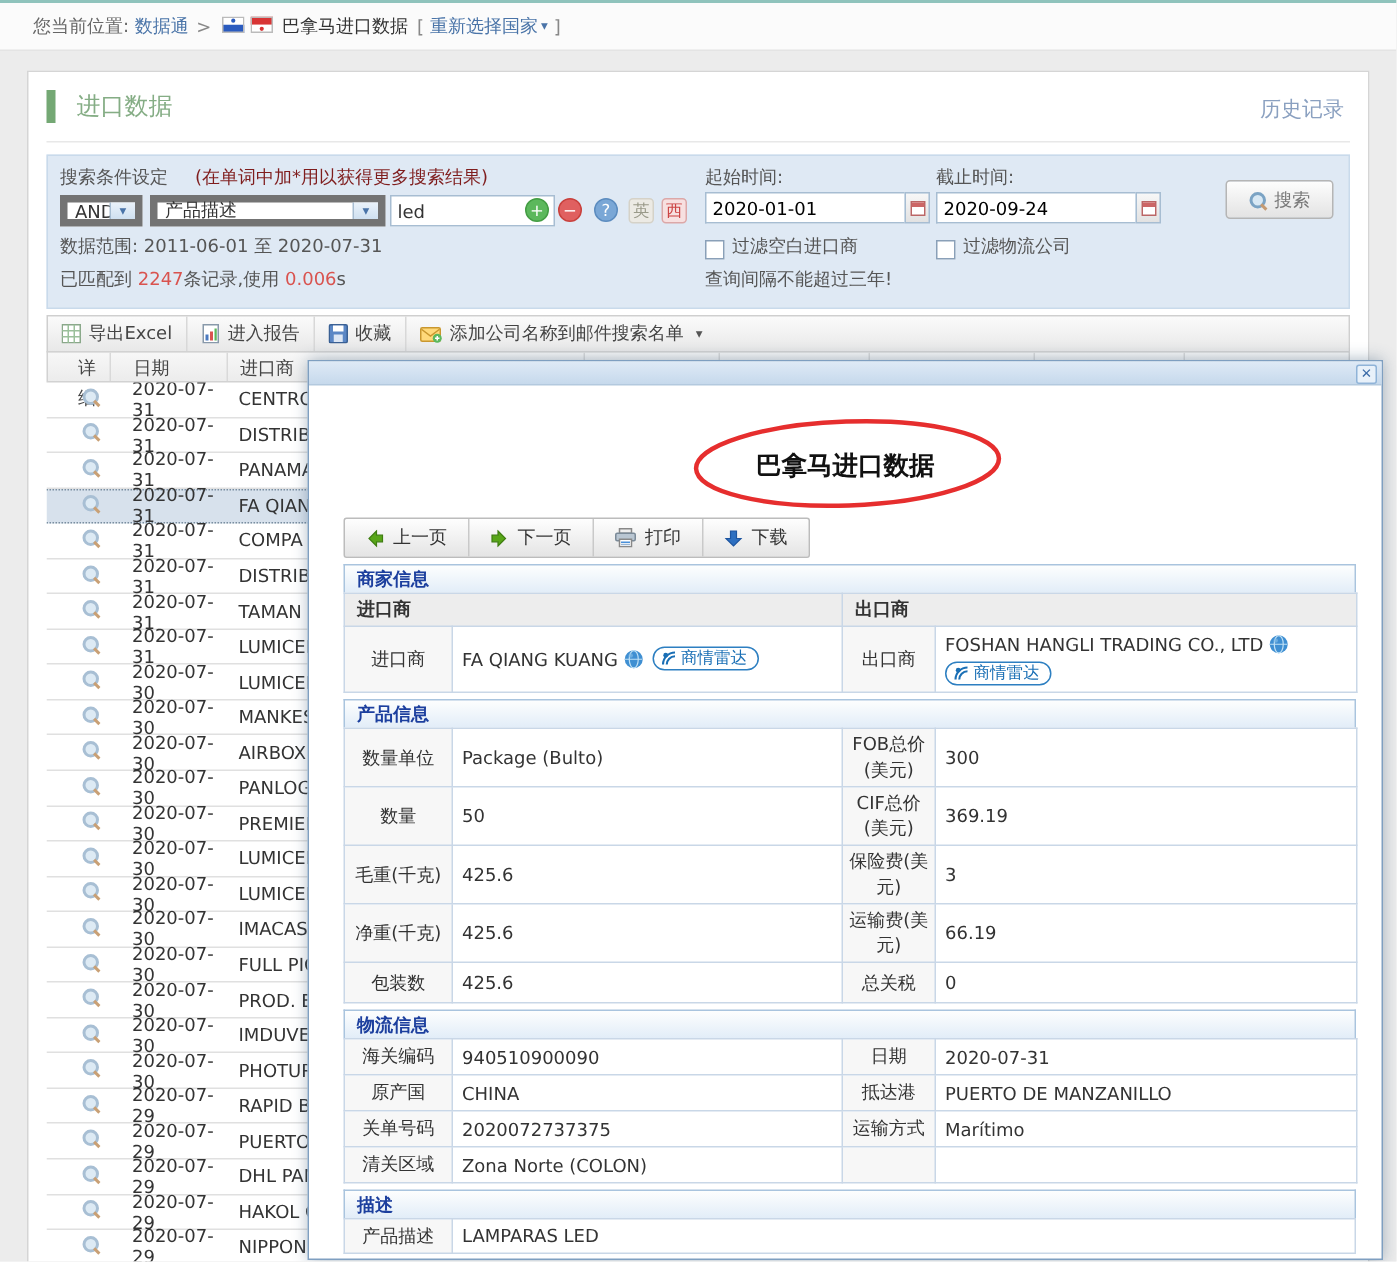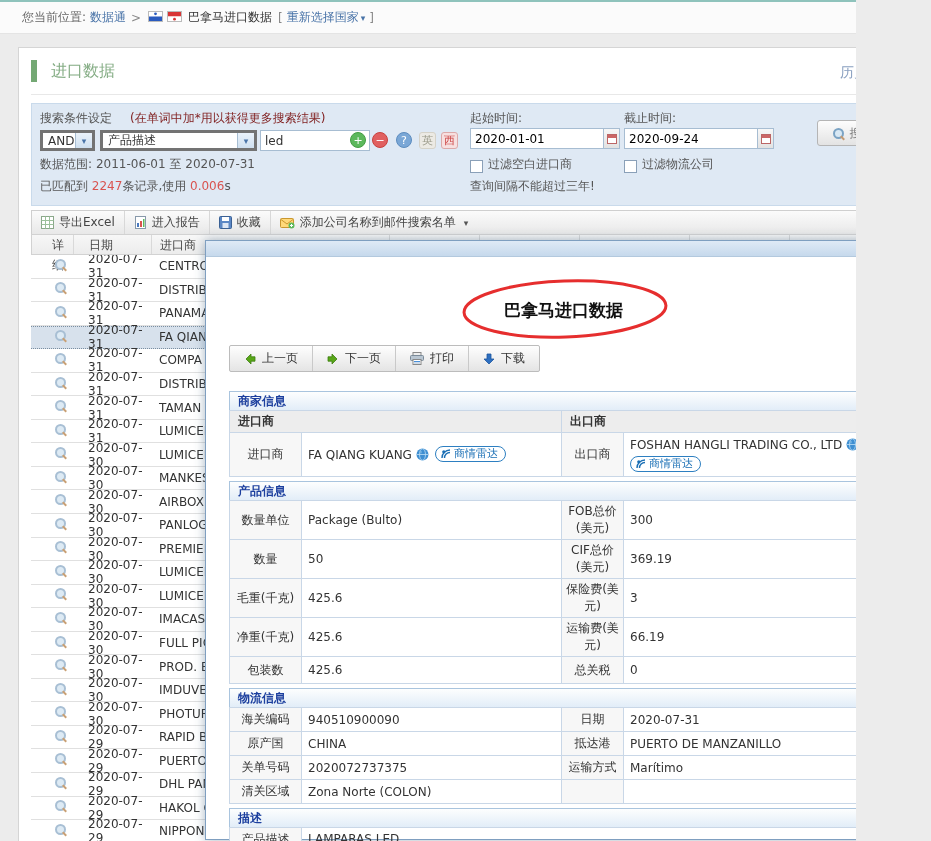--- a/index.html
+++ b/index.html
@@ -1,36 +1,36 @@
 <!DOCTYPE html>
 <html><head>
 <meta charset="utf-8">
 <style>
   *{box-sizing:border-box;margin:0;padding:0}
   html,body{width:931px;height:841px}
   body{font-family:"DejaVu Sans","Liberation Sans",sans-serif;font-size:12px;color:#333;background:#ececec}
-  #app{position:relative;width:856px;height:841px;overflow:hidden;background:#ececec;border-top:2px solid #8fc3bc}
+  #app{position:relative;width:931px;height:841px;overflow:hidden;background:#ececec;border-top:2px solid #8fc3bc}
   
   .crumbbar{position:absolute;left:0;top:0;width:100%;height:32px;background:#fbfbfb;border-bottom:1px solid #e4e4e4;display:flex;align-items:center;padding-left:22px;color:#666}
   .crumbbar a,.link{color:#4a74a8;text-decoration:none;cursor:pointer}
   .crumbbar .sep{margin:0 5px;color:#888}
   .flag{display:inline-block;margin:0 2px;vertical-align:-1px}
   .caret{color:#4a74a8;font-size:9px;margin-left:2px}
   
   .panel{position:absolute;left:18px;top:45px;width:895px;height:796px;background:#fff;border:1px solid #d5d5d5}
   .ptitle{position:absolute;left:12px;top:12px;display:flex;align-items:center}
   .greenbar{width:6px;height:22px;background:#74a874;margin-right:14px}
   .ptitle .txt{color:#85ad85;font-size:16px}
   .history{position:absolute;right:16px;top:16px;color:#8aa0c0;font-size:14px;cursor:pointer}
   .pline{position:absolute;left:12px;right:12px;top:46px;border-top:1px solid #e8e8e8}
   
   .sbox{position:absolute;left:12px;right:12px;top:55px;height:103px;background:#dfe9f4;border:1px solid #c9daeb}
   .sbox .lbl{position:absolute;color:#555}
   .red{color:#d9534f;font-weight:normal}
-  .combo{position:absolute;height:21px;background:#fff;border:3px solid #737373;display:flex;align-items:center;padding-left:5px;cursor:pointer}
+  .combo{position:absolute;height:21px;background:#fff;border:5px solid #737373;display:flex;align-items:center;padding-left:5px;cursor:pointer}
   .combo .arr{position:absolute;right:0;top:0;width:17px;height:100%;background:linear-gradient(#eaf2fa,#cfe0f0);border-left:1px solid #a7bdd2;color:#4a74a8;font-size:9px;display:flex;align-items:center;justify-content:center}
   .tinput{position:absolute;height:21px;border:1px solid #a7bdd2;background:#fff;padding:0 4px;font-size:12px;font-family:inherit;color:#333}
   .cicon{position:absolute;width:16px;height:16px;border-radius:50%;color:#fff;font-size:11px;line-height:15px;text-align:center;cursor:pointer}
   .ic-plus{background:#5cb85c;border:1px solid #449d44}
   .ic-minus{background:#e06060;border:1px solid #c9413d}
   .ic-quest{background:#7aa7d6;border:1px solid #5c8cbf}
   .langbtn{position:absolute;width:17px;height:17px;border-radius:3px;font-size:11px;text-align:center;line-height:16px;cursor:pointer}
   .lang-en{background:#eceae4;color:#9a9a8a;border:1px solid #d5d2c8}
   .lang-es{background:#f7e0e0;color:#cc4444;border:1px solid #dca8a8}
   .dgroup{position:absolute;height:21px}
@@ -68,21 +68,21 @@
   .modal{position:absolute;left:205px;top:238px;width:717px;height:600px;background:#fff;border:1px solid #7f9fc0;box-shadow:0 0 10px rgba(60,90,120,.45);z-index:10}
   .mtitlebar{position:absolute;left:0;top:0;right:0;height:16px;background:linear-gradient(#dcomp, #c6d9ec);background:linear-gradient(#dfeaf6,#c6d9ec);border-bottom:1px solid #b3c9de}
   .mclose{position:absolute;right:3px;top:2px;width:14px;height:13px;background:#e8f1fa;border:1px solid #8fb3d8;border-radius:2px;color:#3a6ba8;font-size:9px;line-height:12px;text-align:center;cursor:pointer}
   .mtitle{position:absolute;left:0;right:0;top:58px;text-align:center;font-size:17px;font-weight:bold;color:#111}
   .annot{position:absolute;left:253px;top:36px;pointer-events:none}
   .btngroup{position:absolute;left:23px;top:104px;display:flex;border:1px solid #bcbcbc;border-radius:2px;background:linear-gradient(#fefefe,#e4e4e4)}
   .gbtn{display:flex;align-items:center;gap:6px;padding:0 14px;height:25px;color:#333;border-right:1px solid #c9c9c9;cursor:pointer}
   .gbtn:last-child{border-right:none}
   .sections{position:absolute;left:23px;top:135px;width:675px}
   .band{height:19px;line-height:18px;padding-left:8px;color:#1c3f9e;font-weight:bold;background:linear-gradient(#fdfefe,#e2edf8);border:1px solid #a9c4de;border-bottom:none;margin-top:4px}
-  .sections .band:first-child{margin-top:15px}
+  .sections .band:first-child{margin-top:0}
   table.dtab{width:675px;border-collapse:collapse;table-layout:fixed}
   .dtab td{border:1px solid #c9d7e7;padding:2px 6px;vertical-align:middle;color:#333;overflow:hidden}
   .dtab td.lab{background:#f7f7f7;text-align:center;padding:2px 3px}
   .dtab td.hcell{background:#ededed;font-weight:bold;text-align:left;padding-left:8px}
   .r-merch1 td{height:44px}
   .r23 td{height:23px}
   .r27 td{height:27px}
   .r24 td{height:24px}
   .badge{display:inline-flex;align-items:center;gap:3px;border:1px solid #2d7fc1;border-radius:9px;padding:0 7px 0 5px;height:16px;color:#1a6fb5;font-size:11px;margin-left:6px;cursor:pointer;background:#fff}
   .gicon{vertical-align:-2px;margin-left:4px}

